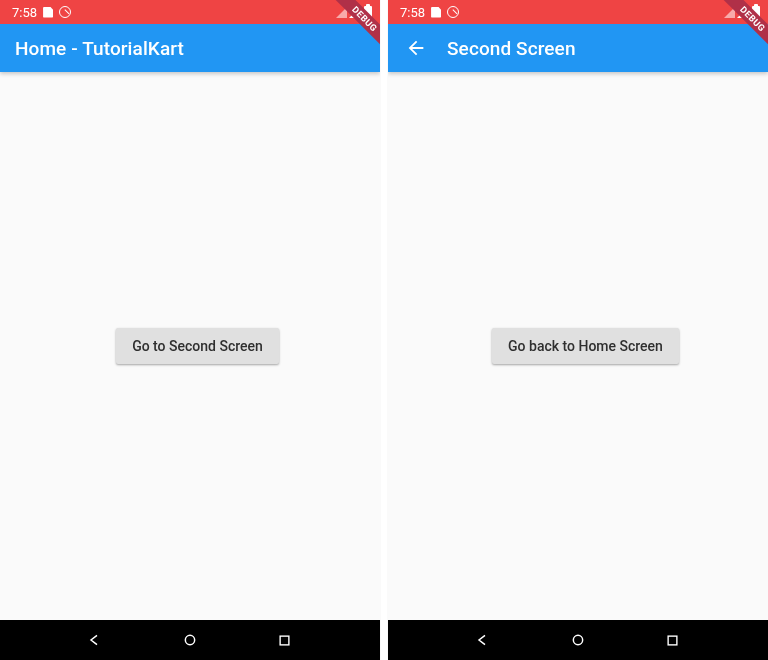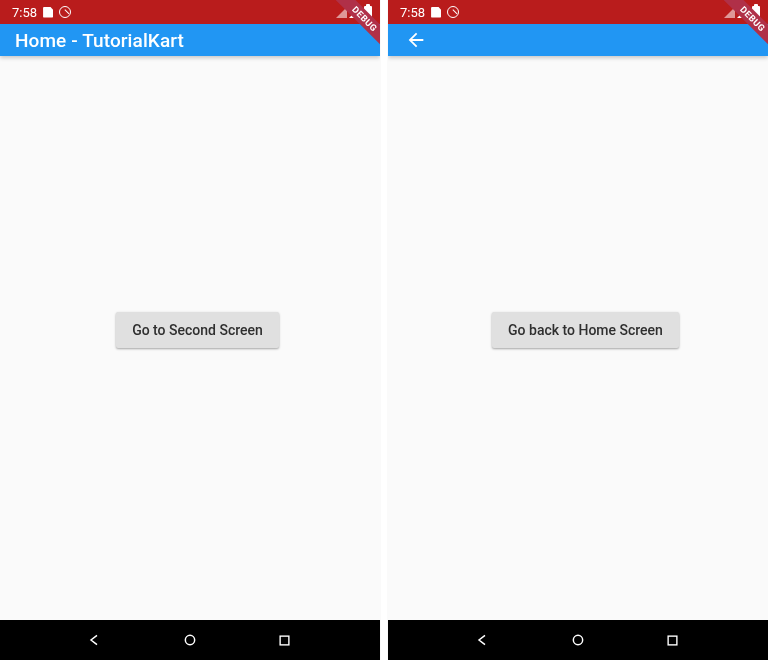--- a/index.html
+++ b/index.html
@@ -15,21 +15,21 @@
     .phone {
       width: 380px;
       height: 660px;
       position: relative;
       overflow: hidden;
       box-shadow: 0 0 0 1px rgba(0,0,0,0.02);
       background: #fafafa;
     }
     .status-bar {
       height: 24px;
-      background: #b91c1c;
+      background: #ef4444;
       display: flex;
       align-items: center;
       justify-content: space-between;
       padding: 0 8px 0 12px;
       color: #fff;
       font-size: 13px;
       position: relative;
       z-index: 2;
     }
     .status-left {
@@ -37,21 +37,21 @@
       align-items: center;
       gap: 6px;
       font-weight: 400;
     }
     .status-right {
       display: flex;
       align-items: center;
       gap: 4px;
     }
     .app-bar {
-      height: 32px;
+      height: 48px;
       background: #2196F3;
       display: flex;
       align-items: center;
       padding: 8px 15px;
       color: #fff;
       box-shadow: 0 2px 4px rgba(0,0,0,0.2);
       position: relative;
       z-index: 1;
     }
     .app-bar-title {
@@ -245,20 +245,21 @@
       <span class="batt-icon"></span>
     </div>
   </div>
 
   <div class="app-bar">
     <span class="back-btn">
       <svg width="22" height="22" viewBox="0 0 24 24">
           <path fill="#fff" d="M20 11H7.83l5.59-5.59L12 4l-8 8 8 8 1.41-1.41L7.83 13H20v-2z"></path>
         </svg>
     </span>
+    <span class="app-bar-title">Second Screen</span>
   </div>
 
   <div class="content">
     <button class="raised-btn">Go back to Home Screen</button>
   </div>
 
   <div class="nav-bar">
     <span class="nav-btn">
       <svg width="16" height="16" viewBox="0 0 24 24">
           <path fill="none" stroke="#fff" stroke-width="2.2" d="M15 5 L6 12 L15 19"></path>

